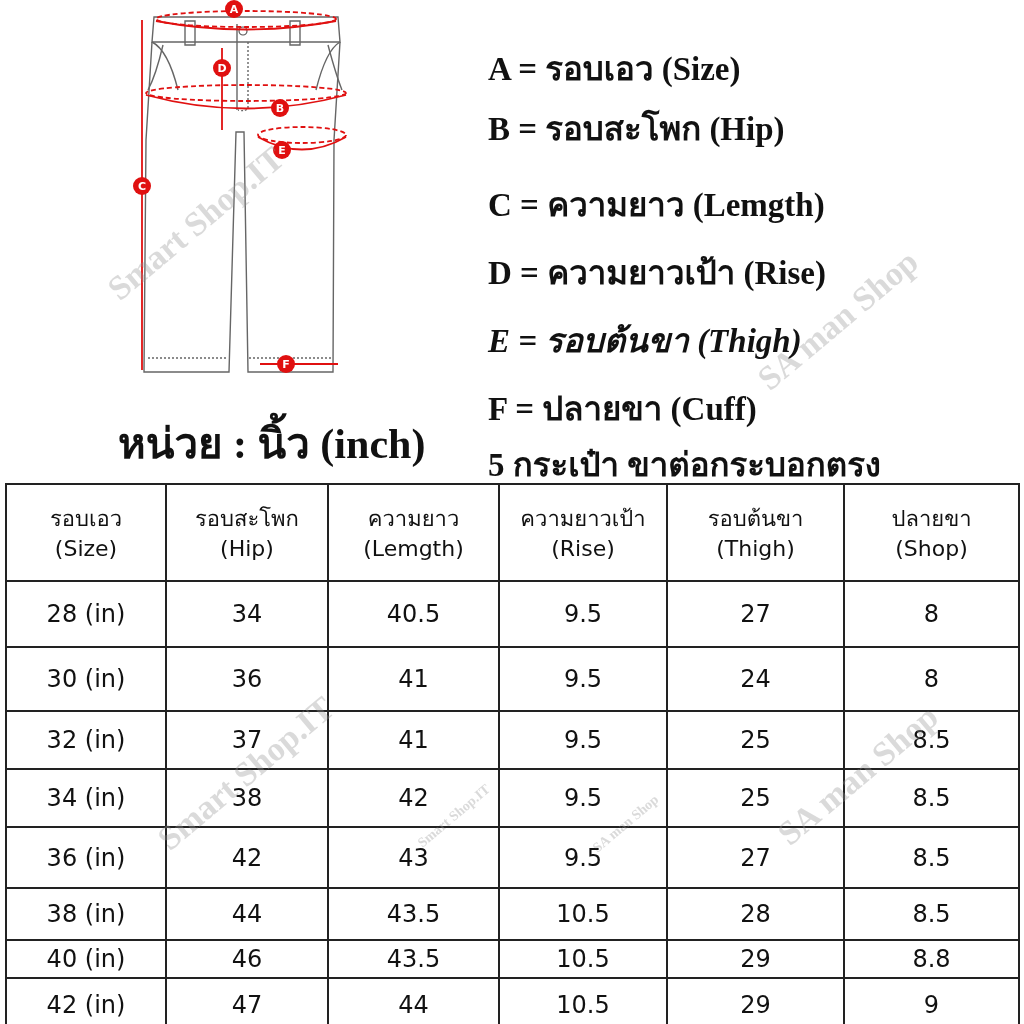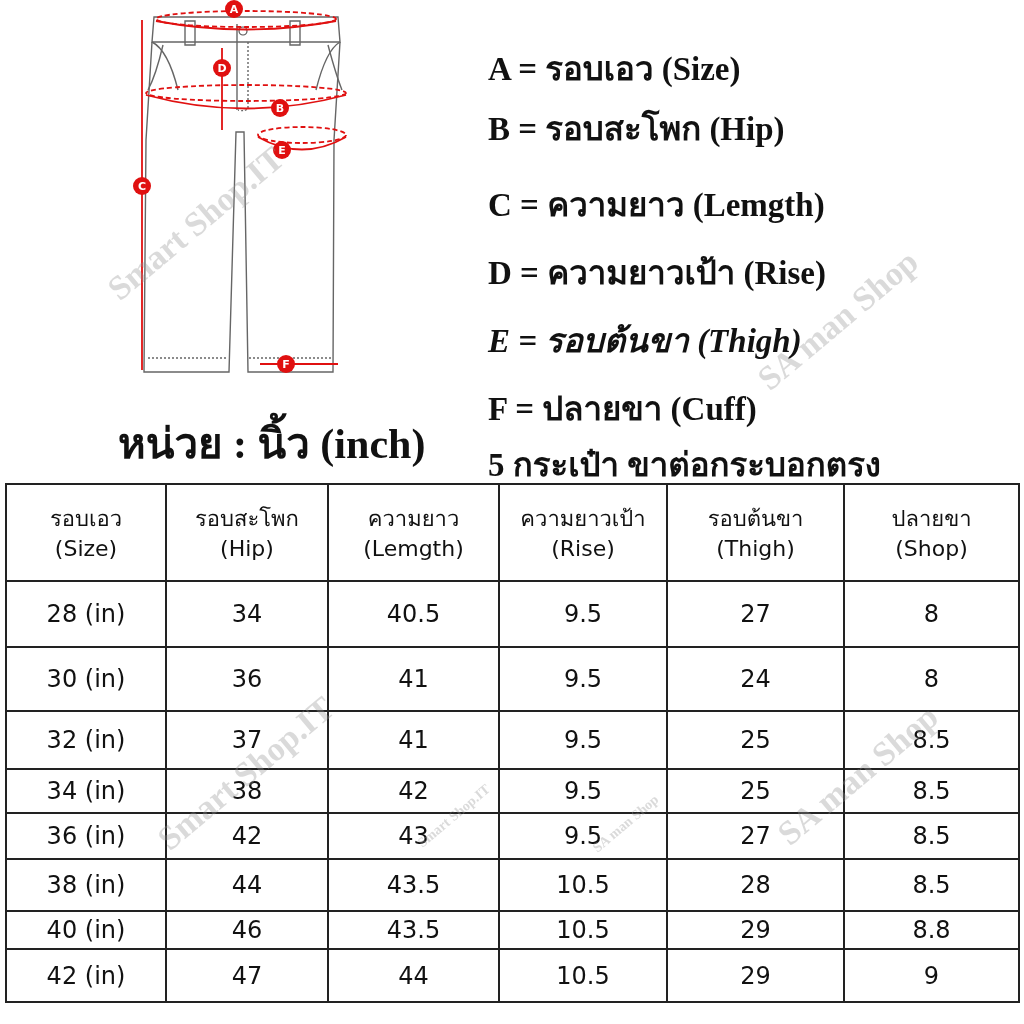--- a/index.html
+++ b/index.html
@@ -143,29 +143,29 @@
       <td>8</td>
     </tr>
     <tr style="height:58px;">
       <td>32 (in)</td>
       <td>37</td>
       <td>41</td>
       <td>9.5</td>
       <td>25</td>
       <td>8.5</td>
     </tr>
-    <tr style="height:44px;">
+    <tr style="height:58px;">
       <td>34 (in)</td>
       <td>38</td>
       <td>42</td>
       <td>9.5</td>
       <td>25</td>
       <td>8.5</td>
     </tr>
-    <tr style="height:46px;">
+    <tr style="height:61px;">
       <td>36 (in)</td>
       <td>42</td>
       <td>43</td>
       <td>9.5</td>
       <td>27</td>
       <td>8.5</td>
     </tr>
     <tr style="height:52px;">
       <td>38 (in)</td>
       <td>44</td>

